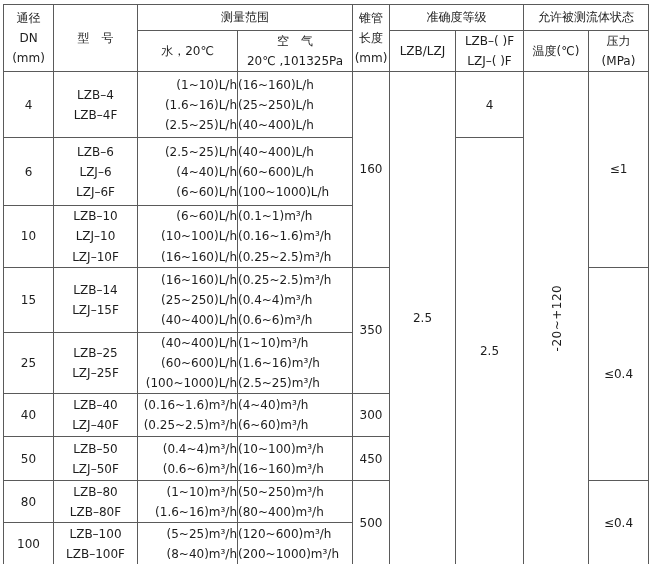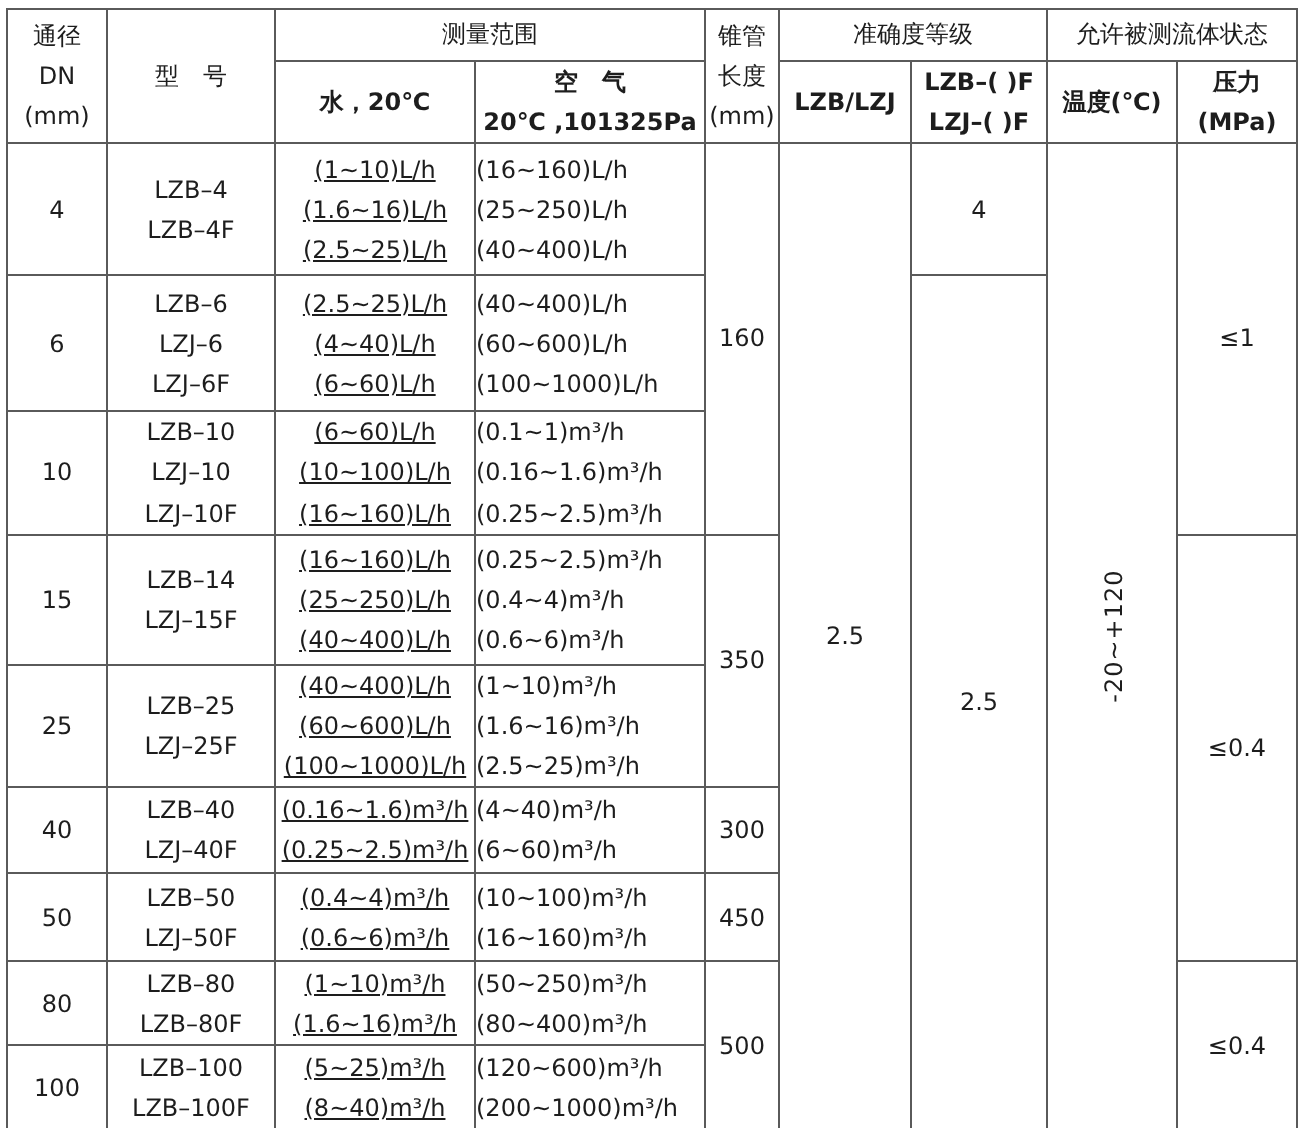--- a/index.html
+++ b/index.html
@@ -30,24 +30,24 @@
     line-height: 1.68;
     vertical-align: middle;
     white-space: pre-line;
     padding: 0;
     overflow: hidden;
     background: #ffffff;
   }
   td.c { text-align: center; }
   td.hdr { text-align: center; line-height: 1.45; }
   td.models { padding-left: 17px; text-align: center; }
-  td.water  { padding-left: 7px;  text-align: center; text-decoration: underline; }
+  td.water  { padding-left: 7px;  text-align: right; }
   td.air    { padding-left: 10px; text-align: left; }
   tr.hr1 { height: 26px; }
-  tr.hr2 { height: 34px; font-weight: bold; }
+  tr.hr2 { height: 34px; }
   .vtext {
     display: inline-block;
     transform: rotate(-90deg);
     white-space: nowrap;
     letter-spacing: 0.5px;
     font-size: 12px;
   }
 </style>
 </head>
 <body>

